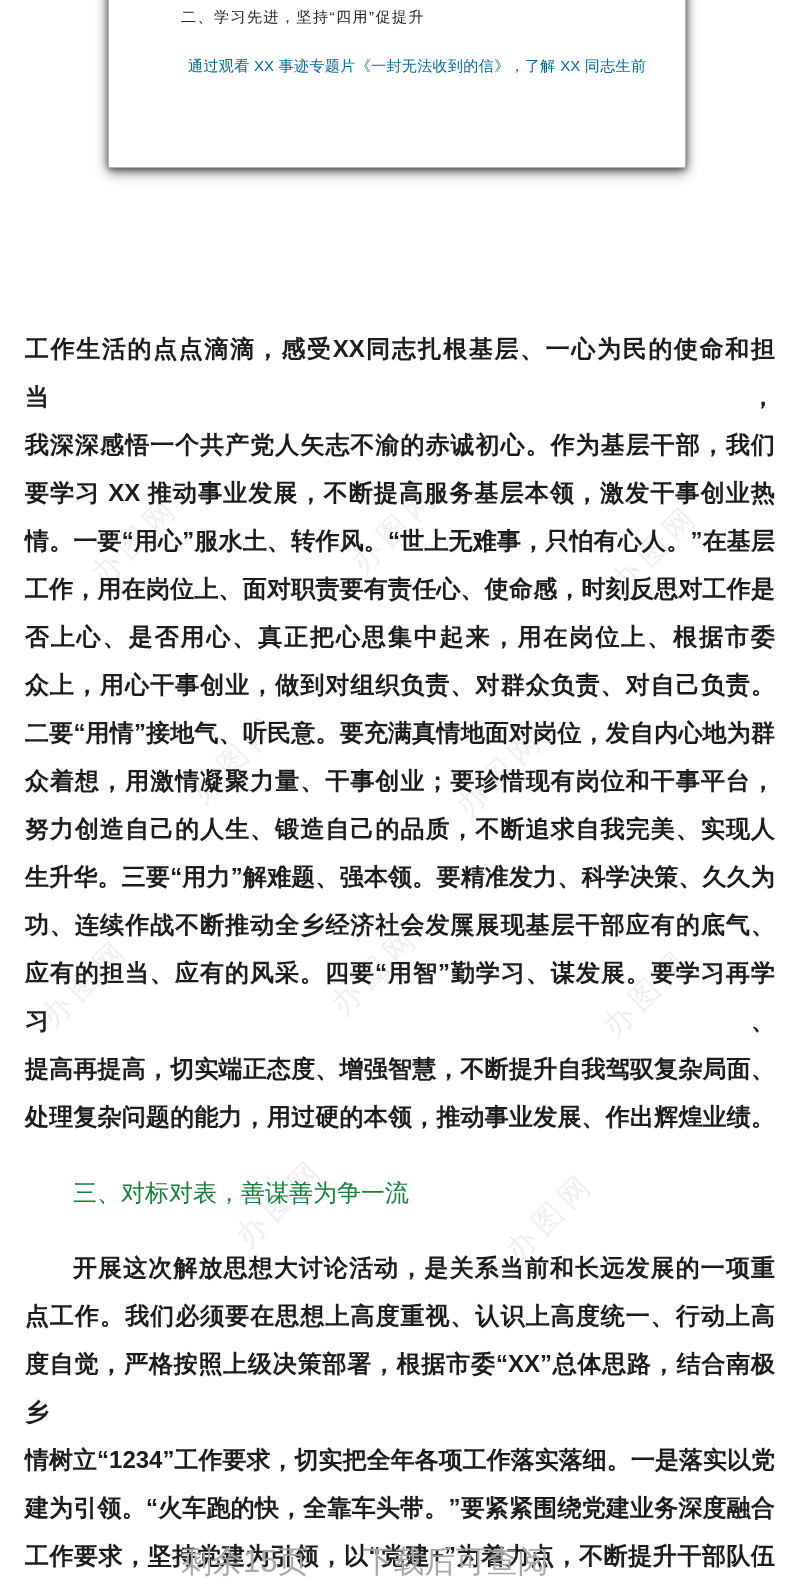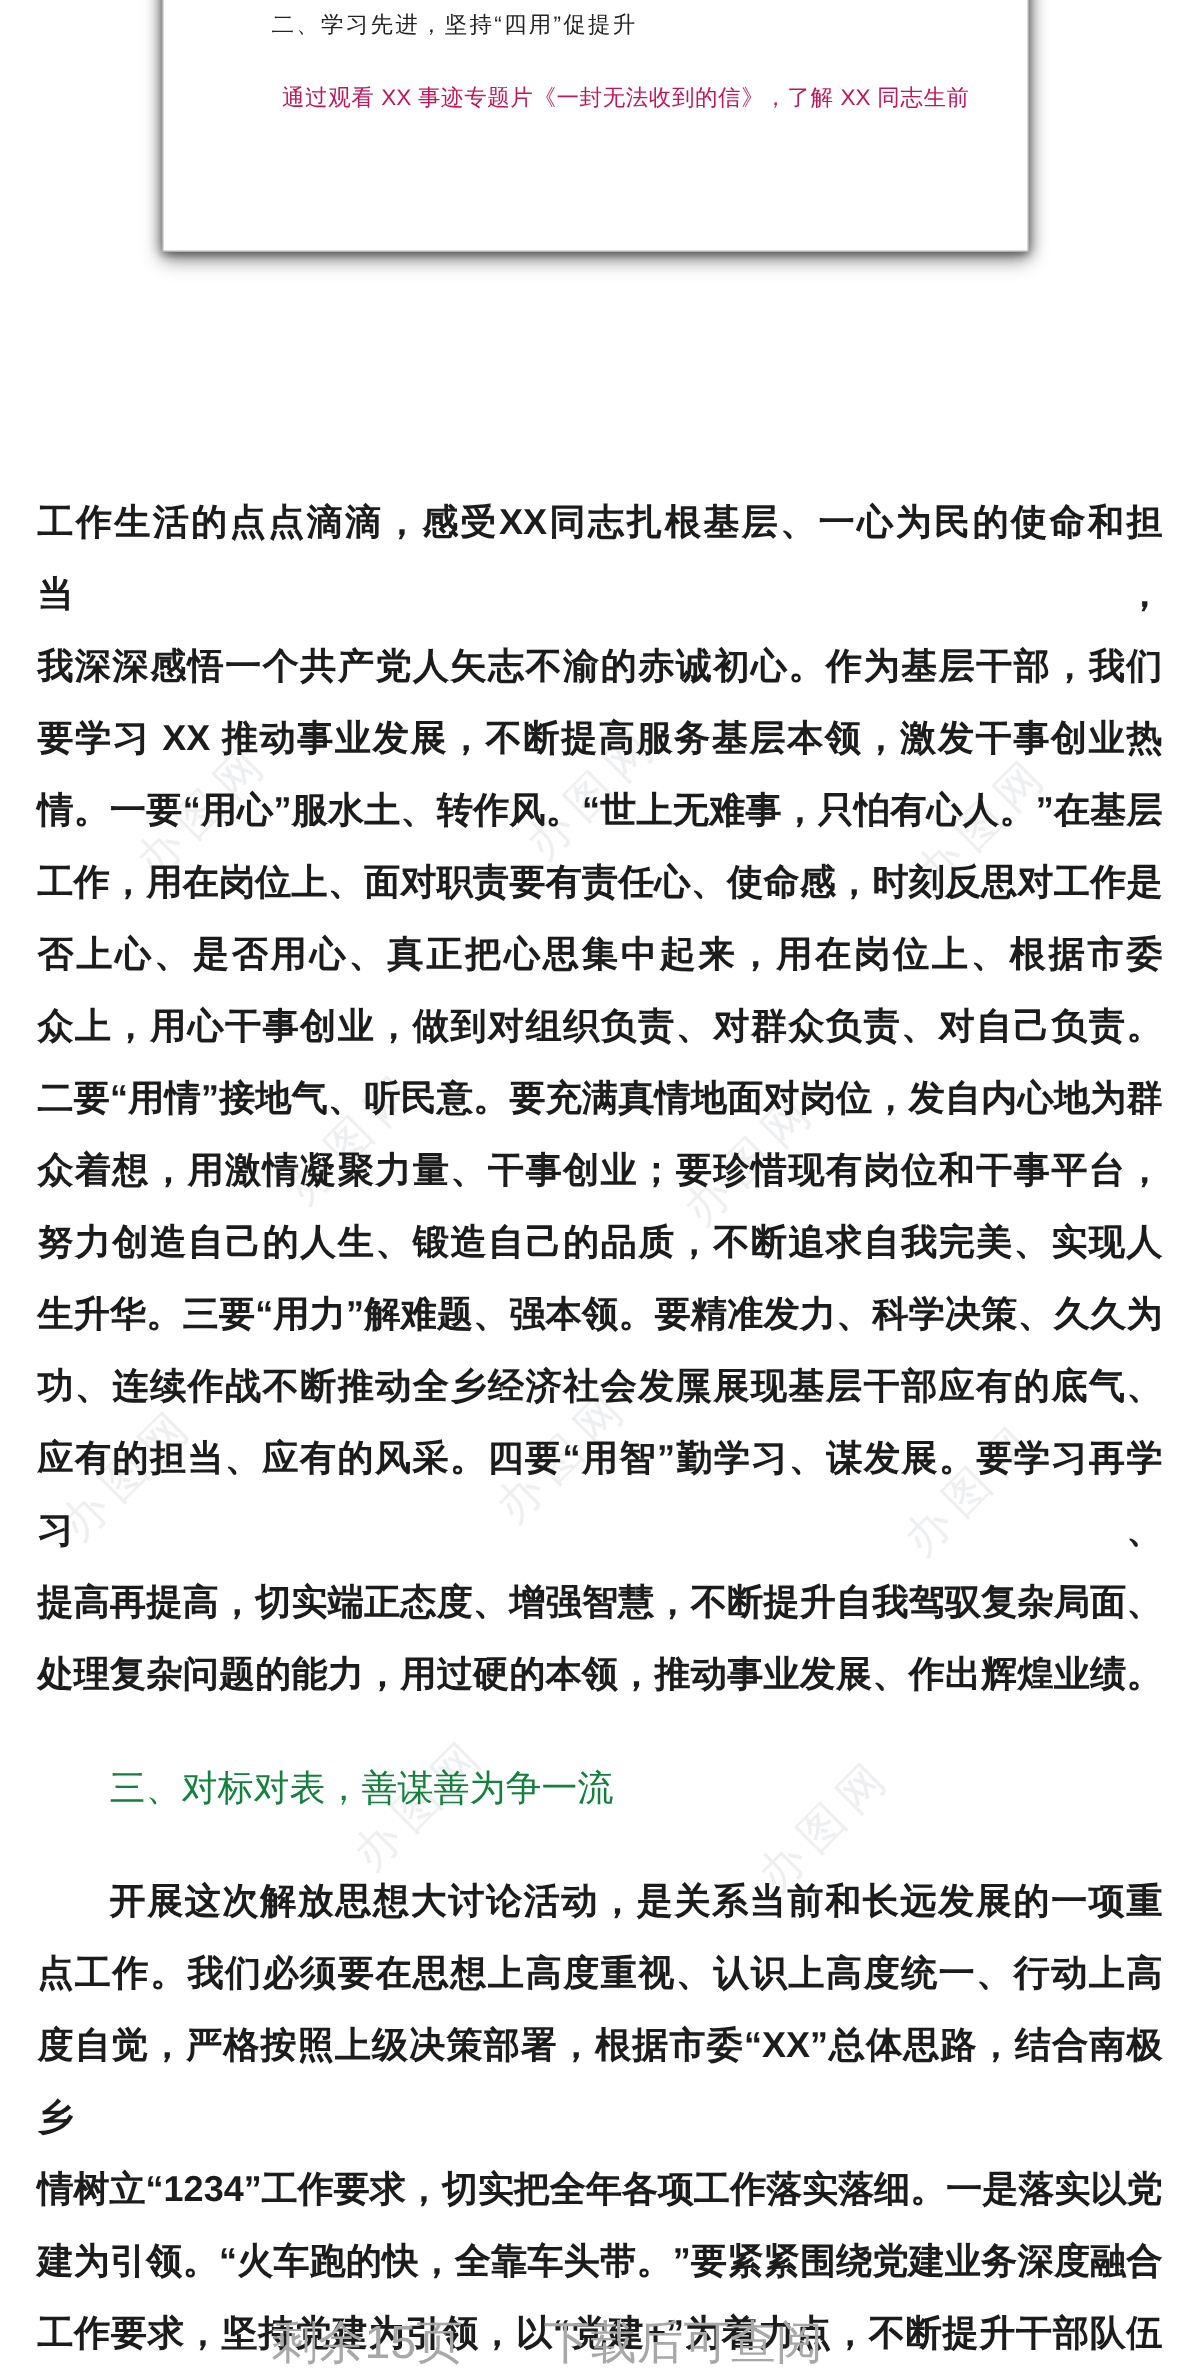--- a/index.html
+++ b/index.html
@@ -28,21 +28,21 @@
     font-size: 15px; line-height: 20px;
     letter-spacing: 1.5px;
     color: #232323;
     white-space: nowrap;
   }
   .card-line {
     position: absolute;
     left: 79px; top: 355px;
     width: 458px;
     font-size: 15px; line-height: 20px;
-    color: #be185d;
+    color: #0369a1;
     text-align: justify;
     text-align-last: justify;
   }
 
   
   .watermark-layer {
     position: absolute; inset: 0;
     z-index: 0;
     pointer-events: none;
   }

